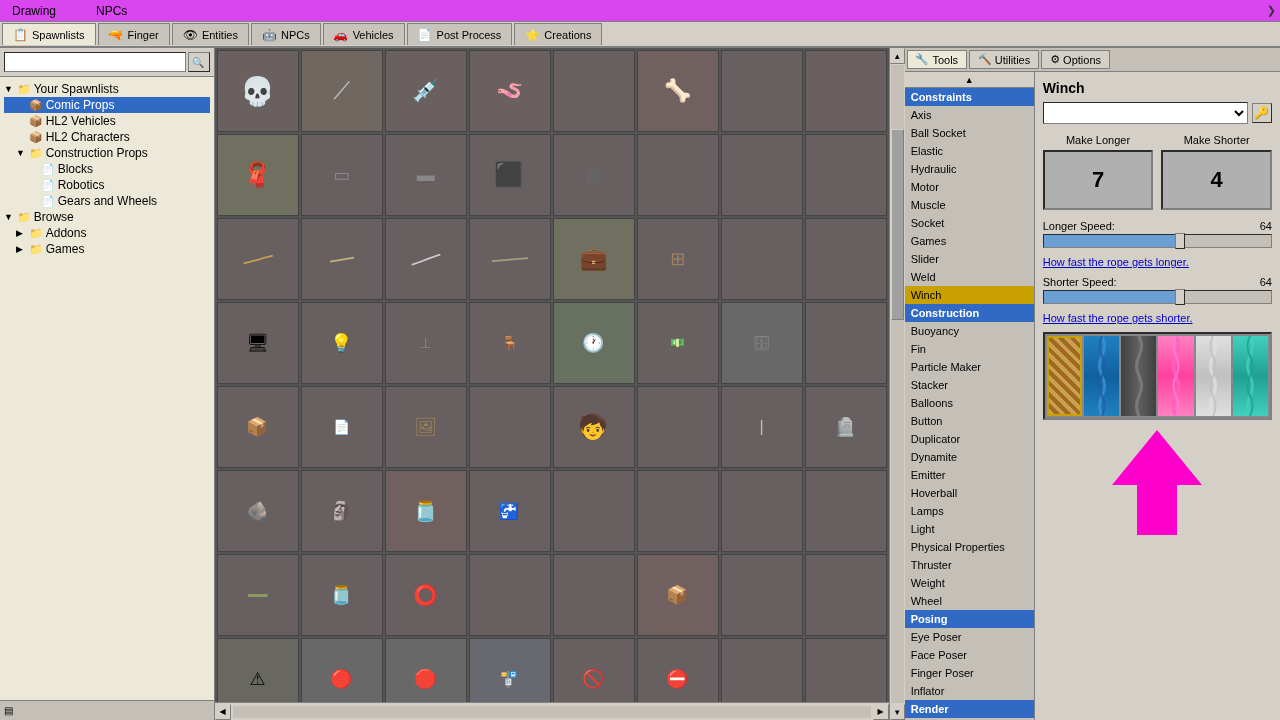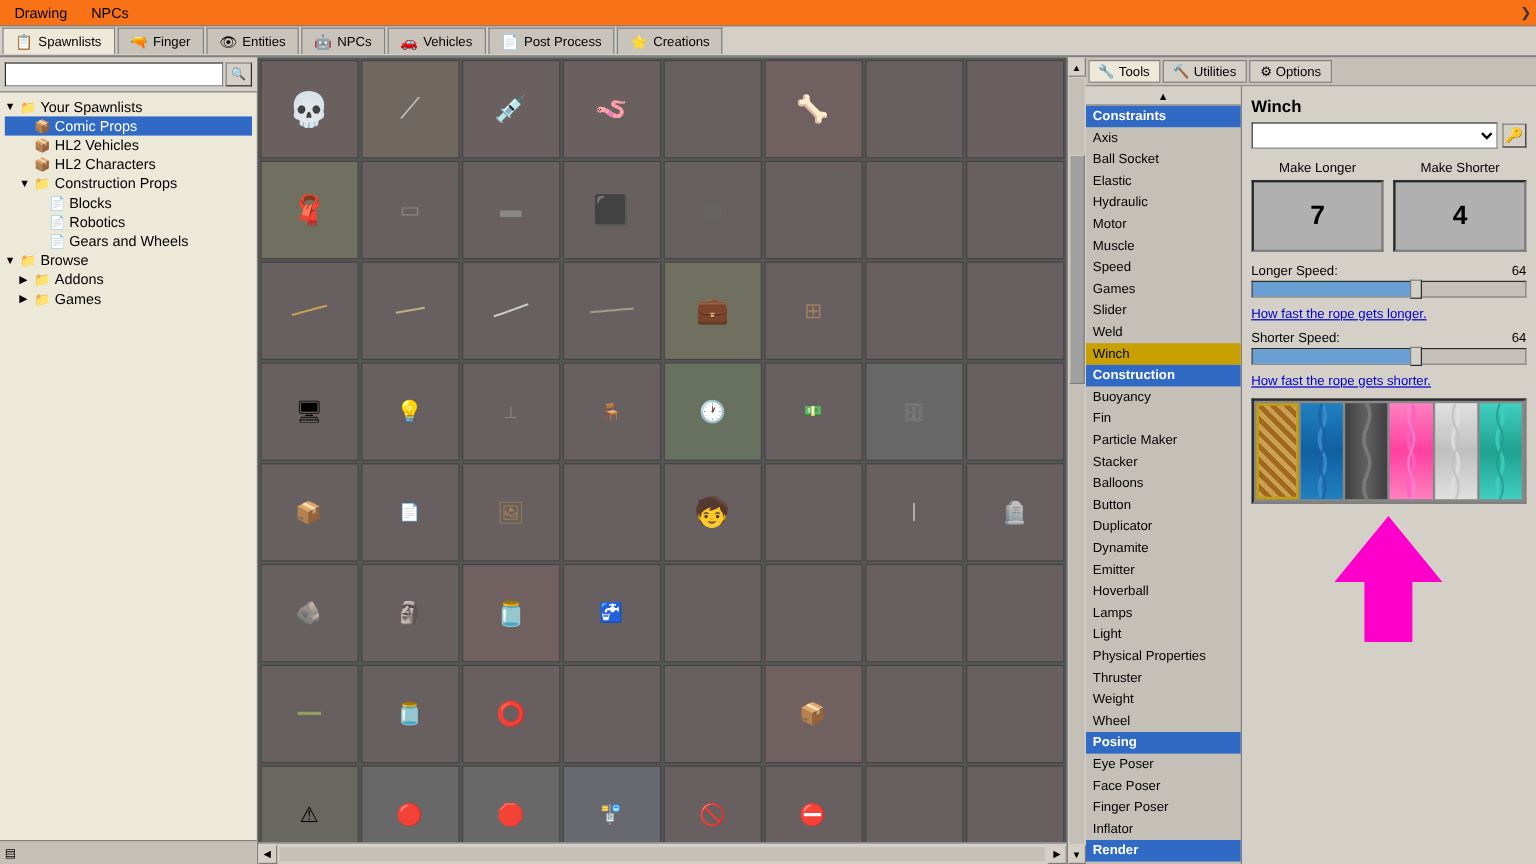--- a/index.html
+++ b/index.html
@@ -1,19 +1,19 @@
 <!DOCTYPE html>
 <html><head>
   <meta charset="utf-8">
   <style>
     * { margin: 0; padding: 0; box-sizing: border-box; }
     body { width: 1280px; height: 720px; overflow: hidden; background: #4a5a6a; font-family: 'Segoe UI', Tahoma, sans-serif; font-size: 12px; color: #000; }
 
     
-    .menu-bar { display: flex; align-items: center; background: #f97316; border-bottom: 1px solid #808080; height: 22px; padding: 0 4px; gap: 4px; }
+    .menu-bar { display: flex; align-items: center; background: #d946ef; border-bottom: 1px solid #808080; height: 22px; padding: 0 4px; gap: 24px; }
     .menu-item { padding: 2px 8px; font-size: 12px; cursor: pointer; }
 
     
     .tab-bar { display: flex; align-items: center; background: #d4d0c8; border-bottom: 2px solid #808080; height: 26px; padding: 0 2px; gap: 2px; }
     .tab { display: flex; align-items: center; gap: 4px; padding: 3px 10px; border: 1px solid #808080; border-bottom: none; background: #c8c4bc; font-size: 11px; cursor: pointer; height: 22px; }
     .tab.active { background: #ece9d8; }
     .tab-icon { font-size: 12px; }
 
     
     .main-layout { display: flex; height: calc(720px - 48px); }
@@ -419,21 +419,21 @@
 
             <div style="position:sticky; top:0; background:#d4d0c8; text-align:center; cursor:pointer; height:16px; border-bottom:1px solid #808080; font-size:9px; display:flex; align-items:center; justify-content:center;">▲</div>
 
             <div class="cat-section-header">Constraints</div>
             <div class="cat-item">Axis</div>
             <div class="cat-item">Ball Socket</div>
             <div class="cat-item">Elastic</div>
             <div class="cat-item">Hydraulic</div>
             <div class="cat-item">Motor</div>
             <div class="cat-item">Muscle</div>
-            <div class="cat-item">Speed</div>
+            <div class="cat-item">Socket</div>
             <div class="cat-item">Games</div>
             <div class="cat-item">Slider</div>
             <div class="cat-item">Weld</div>
             <div class="cat-item selected">Winch</div>
 
             <div class="cat-section-header">Construction</div>
             <div class="cat-item">Buoyancy</div>
             <div class="cat-item">Fin</div>
             <div class="cat-item">Particle Maker</div>
             <div class="cat-item">Stacker</div>

